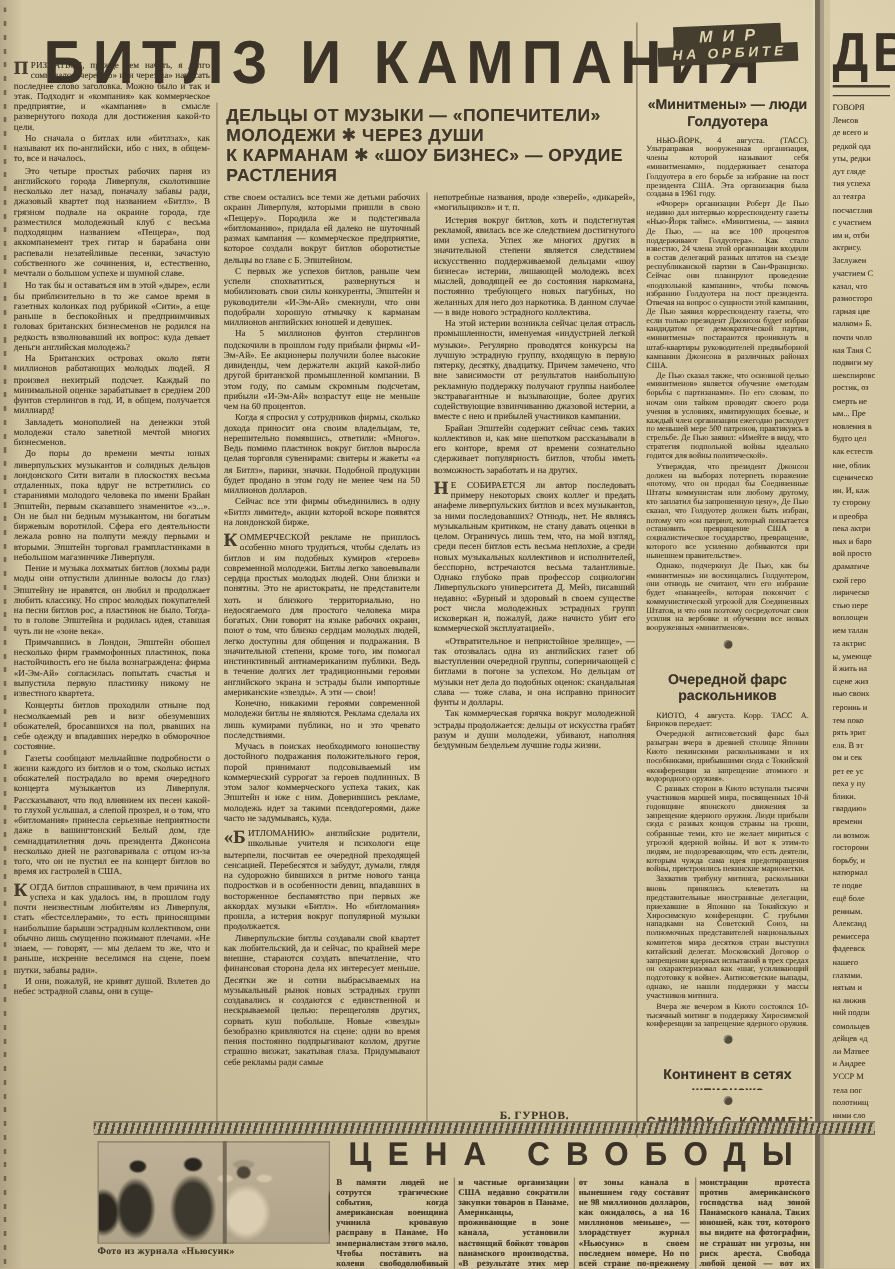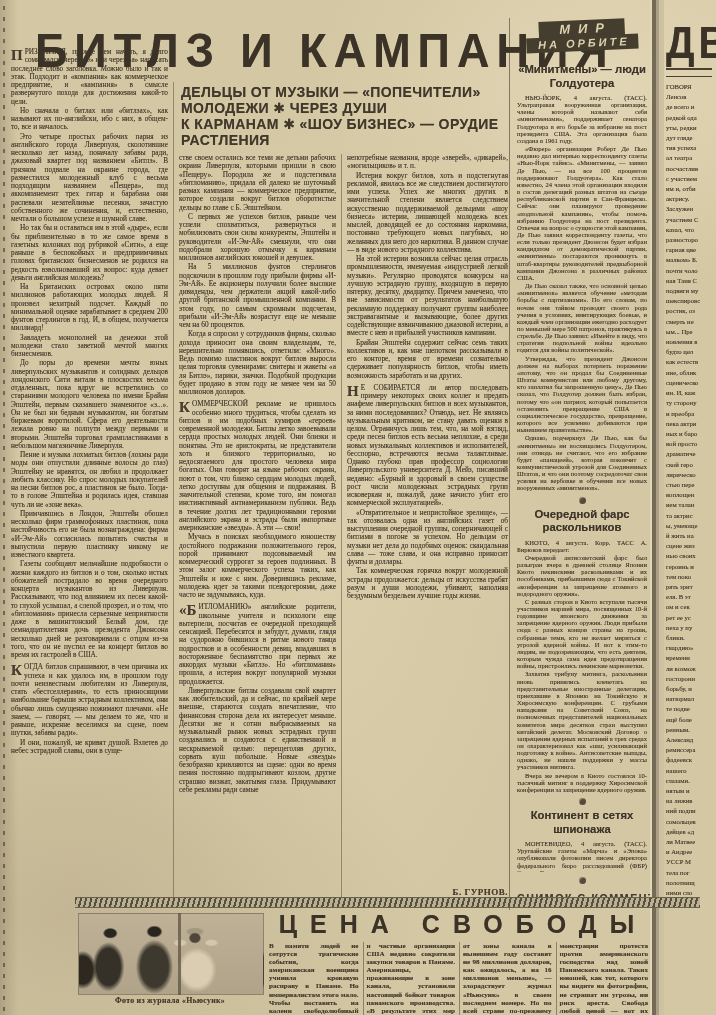--- a/index.html
+++ b/index.html
@@ -32,33 +32,33 @@
   .cols23{display:flex;height:752px}
   .c2{width:162px;padding-right:5px}
   .c3{flex:1;border-left:1px solid rgba(70,60,45,.45);padding-left:5px;
       display:flex;flex-direction:column}
   .c3text{flex:1;overflow:hidden}
   .para{margin:0 0 1px 0;font-size:7.3px;line-height:8.25px;text-align:justify;text-indent:9px}
   .para.cont{text-indent:0}
   .para.lead{text-indent:0;margin-top:4px}
   .para.lead::first-letter{font-size:15px;font-weight:700;float:left;line-height:13px;padding:1px 2px 0 0}
   .byline{margin-top:3px;font-size:9px;font-weight:700}
-  .byline-top{text-align:right;letter-spacing:.5px}
+  .byline-top{text-align:center;letter-spacing:.5px}
   .byline-bot{display:flex;justify-content:space-between;font-weight:400;font-size:8.4px}
   
   .sidebar{position:absolute;left:509px;top:18px;width:141px;height:892px;box-sizing:border-box;
     border-left:1px solid rgba(70,60,45,.6);padding:0 3px 0 7px;display:flex;flex-direction:column;overflow:hidden}
   .banner{transform:rotate(-2.5deg);margin:2px auto 8px auto;text-align:center;width:112px}
   .banner div{background:#453d2e;color:#ded3ad;font-family:"Liberation Sans",sans-serif;
     font-style:italic;font-weight:700}
   .banner .b1{font-size:13px;letter-spacing:8px;padding:1px 0 1px 8px;width:78px;margin:0 auto -1px auto}
   .banner .b2{font-size:11px;letter-spacing:3px;padding:1px 0 2px 3px}
   .side-articles{flex:1;overflow:hidden}
   .side-head{font-family:"Liberation Sans","DejaVu Sans",sans-serif;font-size:11.3px;line-height:13.5px;
-    font-weight:700;text-align:center;margin:4px 0 4px 0;color:#3d352a}
+    font-weight:700;text-align:center;margin:19px 0 4px 0;color:#3d352a}
   .side-para{font-size:6.55px;line-height:7.15px;text-indent:8px;margin-bottom:1px}
   .dot{width:7px;height:7px;border-radius:50%;background:#554b3a;margin:5px auto 4px auto;
        box-shadow:inset 1px 1px 0 rgba(220,210,180,.4)}
   .kicker{font-family:"Liberation Sans",sans-serif;font-weight:700;font-size:10.6px;letter-spacing:1.6px;
     text-align:center;border-bottom:2px solid #4a4134;padding-bottom:2px;margin:4px 0 2px 0;white-space:nowrap}
   
   .fold{position:absolute;left:650px;top:0;width:14px;height:1015px;
     background:linear-gradient(90deg,#e3d8b5 0 2px,#756a55 2px 6px,#a99f88 6px 9px,#cfc29e 9px 14px)}
   .strip{position:absolute;left:666px;top:18px;width:50px;height:997px;overflow:hidden}
   .strip-head{font-family:"Liberation Sans",sans-serif;font-weight:700;font-size:40px;line-height:44px;
@@ -77,21 +77,21 @@
       radial-gradient(26px 40px at 16% 66%, #2e2a22 0 46%, transparent 62%),
       radial-gradient(12px 9px at 41% 22%, #221f19 0 50%, transparent 68%),
       radial-gradient(30px 44px at 41% 66%, #373228 0 46%, transparent 62%),
       radial-gradient(9px 8px at 63% 30%, #474033 0 52%, transparent 70%),
       radial-gradient(14px 6px at 63% 22%, #9a917c 0 50%, transparent 70%),
       radial-gradient(30px 34px at 64% 70%, #d0c7b2 0 48%, transparent 66%),
       radial-gradient(10px 5px at 55% 36%, #c9c0ab 0 50%, transparent 70%),
       radial-gradient(10px 5px at 72% 36%, #c9c0ab 0 50%, transparent 70%),
       radial-gradient(22px 30px at 2% 70%, #262219 0 46%, transparent 64%),
       linear-gradient(#b4ab95,#a69d87)}
-  .photo-caption{position:absolute;left:78px;top:996px;width:184px;text-align:center;
+  .photo-caption{position:absolute;left:78px;top:996px;width:184px;text-align:left;
     font-weight:700;font-size:7.8px;letter-spacing:.3px}
   .bottom-article{position:absolute;left:266px;top:908px;width:386px;height:107px;overflow:hidden}
   .bottom-headline{font-family:"Liberation Sans",sans-serif;font-weight:700;font-size:25px;line-height:30px;
     letter-spacing:13px;color:#3b3327;white-space:nowrap;text-align:center;transform:scaleY(1.05);
     transform-origin:center top;margin-left:8px}
   .bottom-cols{display:flex;margin-top:4px}
   .bcol{box-sizing:border-box;width:96.5px;padding:0 4px 0 3px;overflow:hidden}
   .bcol + .bcol{border-left:1px solid rgba(70,60,45,.5)}
   .bcol .para{font-size:7.1px;line-height:8.1px;font-weight:700;color:#473e30}
 </style>
@@ -108,36 +108,39 @@
       <div class="mcol c1">
           <p class="para lead">ПРИЗНАТЬСЯ, прежде чем начать, я долго сомневался, через «о» или через «а» написать последнее слово заголовка. Можно было и так и этак. Подходит и «компания» как коммерческое предприятие, и «кампания» в смысле развернутого похода для достижения какой-то цели.</p>
           <p class="para">Но сначала о битлах или «битлзах», как называют их по-английски, ибо с них, в общем-то, все и началось.</p>
           <p class="para">Это четыре простых рабочих парня из английского города Ливерпуля, сколотившие несколько лет назад, поначалу забавы ради, джазовый квартет под названием «Битлз». В грязном подвале на окраине города, где разместился молодежный клуб с весьма подходящим названием «Пещера», под аккомпанемент трех гитар и барабана они распевали незатейливые песенки, зачастую собственного же сочинения, и, естественно, мечтали о большом успехе и шумной славе.</p>
           <p class="para">Но так бы и оставаться им в этой «дыре», если бы приблизительно в то же самое время в газетных колонках под рубрикой «Сити», а еще раньше в беспокойных и предприимчивых головах британских бизнесменов не родился на редкость взволновавший их вопрос: куда девает деньги английская молодежь?</p>
           <p class="para">На Британских островах около пяти миллионов работающих молодых людей. Я произвел нехитрый подсчет. Каждый по минимальной оценке зарабатывает в среднем 200 фунтов стерлингов в год. И, в общем, получается миллиард!</p>
           <p class="para">Завладеть монополией на денежки этой молодежи стало заветной мечтой многих бизнесменов.</p>
           <p class="para">До поры до времени мечты юных ливерпульских музыкантов и солидных дельцов лондонского Сити витали в плоскостях весьма отдаленных, пока вдруг не встретились со стараниями молодого человека по имени Брайан Эпштейн, первым сказавшего знаменитое «э...». Он не был ни бедным музыкантом, ни богатым биржевым воротилой. Сфера его деятельности лежала ровно на полпути между первыми и вторыми. Эпштейн торговал грампластинками в небольшом магазинчике Ливерпуля.</p>
           <p class="para">Пение и музыка лохматых битлов (лохмы ради моды они отпустили длинные волосы до глаз) Эпштейну не нравятся, он любил и продолжает любить классику. Но спрос молодых покупателей на песни битлов рос, а пластинок не было. Тогда-то в голове Эпштейна и родилась идея, ставшая чуть ли не «зоне века».</p>
           <p class="para">Примчавшись в Лондон, Эпштейн обошел несколько фирм граммофонных пластинок, пока настойчивость его не была вознаграждена: фирма «И-Эм-Ай» согласилась попытать счастья и выпустила первую пластинку никому не известного квартета.</p>
+          <p class="para">Концерты битлов проходили отныне под несмолкаемый рев и визг обезумевших обожателей, бросавшихся на пол, рвавших на себе одежду и впадавших нередко в обморочное состояние.</p>
           <p class="para">Газеты сообщают мельчайшие подробности о жизни каждого из битлов и о том, сколько истых обожателей пострадало во время очередного концерта музыкантов из Ливерпуля. Рассказывают, что под влиянием их песен какой-то глухой услышал, а слепой прозрел, и о том, что «битломания» принесла серьезные неприятности даже в вашингтонский Белый дом, где семнадцатилетняя дочь президента Джонсона несколько дней не разговаривала с отцом из-за того, что он не пустил ее на концерт битлов во время их гастролей в США.</p>
           <p class="para lead">КОГДА битлов спрашивают, в чем причина их успеха и как удалось им, в прошлом году почти неизвестным любителям из Ливерпуля, стать «бестселлерами», то есть приносящими наибольшие барыши эстрадным коллективом, они обычно лишь смущенно пожимают плечами. «Не знаем, — говорят, — мы делаем то же, что и раньше, искренне веселимся на сцене, поем шутки, забавы ради».</p>
           <p class="para">И они, пожалуй, не кривят душой. Взлетев до небес эстрадной славы, они в суще-</p>
         </div>
       <div class="right23">
         <div class="subhead">
           <div>ДЕЛЬЦЫ ОТ МУЗЫКИ — «ПОПЕЧИТЕЛИ» МОЛОДЕЖИ ✱ ЧЕРЕЗ ДУШИ</div>
           <div>К КАРМАНАМ ✱ «ШОУ БИЗНЕС» — ОРУДИЕ РАСТЛЕНИЯ</div>
         </div>
         <div class="cols23">
           <div class="mcol c2">
               <p class="para cont">стве своем остались все теми же детьми рабочих окраин Ливерпуля, которыми пришли в свою «Пещеру». Породила же и подстегивала «битломанию», придала ей далеко не шуточный размах кампания — коммерческое предприятие, которое создали вокруг битлов оборотистые дельцы во главе с Б. Эпштейном.</p>
               <p class="para">С первых же успехов битлов, раньше чем успели спохватиться, развернуться и мобилизовать свои силы конкуренты, Эпштейн и руководители «И-Эм-Ай» смекнули, что они подобрали хорошую отмычку к карманам миллионов английских юношей и девушек.</p>
               <p class="para">На 5 миллионов фунтов стерлингов подскочили в прошлом году прибыли фирмы «И-Эм-Ай». Ее акционеры получили более высокие дивиденды, чем держатели акций какой-либо другой британской промышленной компании. В этом году, по самым скромным подсчетам, прибыли «И-Эм-Ай» возрастут еще не меньше чем на 60 процентов.</p>
               <p class="para">Когда я спросил у сотрудников фирмы, сколько дохода приносит она своим владельцам, те, нерешительно помявшись, ответили: «Много». Ведь помимо пластинок вокруг битлов выросла целая торговля сувенирами: свитеры и жакеты «а ля Битлз», парики, значки. Подобной продукции будет продано в этом году не менее чем на 50 миллионов долларов.</p>
+              <p class="para">Сейчас все эти фирмы объединились в одну «Битлз лимитед», акции которой вскоре появятся на лондонской бирже.</p>
               <p class="para lead">КОММЕРЧЕСКОЙ рекламе не пришлось особенно много трудиться, чтобы сделать из битлов и им подобных кумиров «героев» современной молодежи. Битлы легко завоевывали сердца простых молодых людей. Они близки и понятны. Это не аристократы, не представители хоть и близкого территориально, но недосягаемого для простого человека мира богатых. Они говорят на языке рабочих окраин, поют о том, что близко сердцам молодых людей, легко доступны для общения и подражания. В значительной степени, кроме того, им помогал инстинктивный антиамериканизм публики. Ведь в течение долгих лет традиционными героями английского экрана и эстрады были импортные американские «звезды». А эти — свои!</p>
+              <p class="para">Конечно, никакими героями современной молодежи битлы не являются. Реклама сделала их лишь кумирами публики, но и это чревато последствиями.</p>
               <p class="para">Мучась в поисках необходимого юношеству достойного подражания положительного героя, порой принимают подсовываемый им коммерческий суррогат за героев подлинных. В этом залог коммерческого успеха таких, как Эпштейн и иже с ним. Доверившись рекламе, молодежь идет за такими псевдогероями, даже часто не задумываясь, куда.</p>
               <p class="para lead">«БИТЛОМАНИЮ» английские родители, школьные учителя и психологи еще вытерпели, посчитав ее очередной преходящей сенсацией. Перебесятся и забудут, думали, глядя на судорожно бившихся в ритме нового танца подростков и в особенности девиц, впадавших в восторженное беспамятство при первых же аккордах музыки «Битлз». Но «битломания» прошла, а истерия вокруг популярной музыки продолжается.</p>
               <p class="para">Ливерпульские битлы создавали свой квартет как любительский, да и сейчас, по крайней мере внешне, стараются создать впечатление, что финансовая сторона дела их интересует меньше. Десятки же и сотни выбрасываемых на музыкальный рынок новых эстрадных групп создавались и создаются с единственной и нескрываемой целью: перещеголяв других, сорвать куш побольше. Новые «звезды» безобразно кривляются на сцене: одни во время пения постоянно подпрыгивают козлом, другие страшно визжат, закатывая глаза. Придумывают себе рекламы ради самые</p>
             </div>
           <div class="mcol c3">
             <div class="c3text">
                 <p class="para cont">непотребные названия, вроде «зверей», «дикарей», «могильщиков» и т. п.</p>
                 <p class="para">Истерия вокруг битлов, хоть и подстегнутая рекламой, явилась все же следствием достигнутого ими успеха. Успех же многих других в значительной степени является следствием искусственно поддерживаемой дельцами «шоу бизнеса» истерии, лишающей молодежь всех мыслей, доводящей ее до состояния наркомана, постоянно требующего новых пагубных, но желанных для него доз наркотика. В данном случае — в виде нового эстрадного коллектива.</p>
                 <p class="para">На этой истерии возникла сейчас целая отрасль промышленности, именуемая «индустрией легкой музыки». Регулярно проводятся конкурсы на лучшую эстрадную группу, входящую в первую пятерку, десятку, двадцатку. Причем замечено, что вне зависимости от результатов наибольшую рекламную поддержку получают группы наиболее экстравагантные и вызывающие, более других содействующие взвинчиванию джазовой истерии, а вместе с нею и прибылей участников кампании.</p>
                 <p class="para">Брайан Эпштейн содержит сейчас семь таких коллективов и, как мне шепотком рассказывали в его конторе, время от времени сознательно сдерживает популярность битлов, чтобы иметь возможность заработать и на других.</p>

